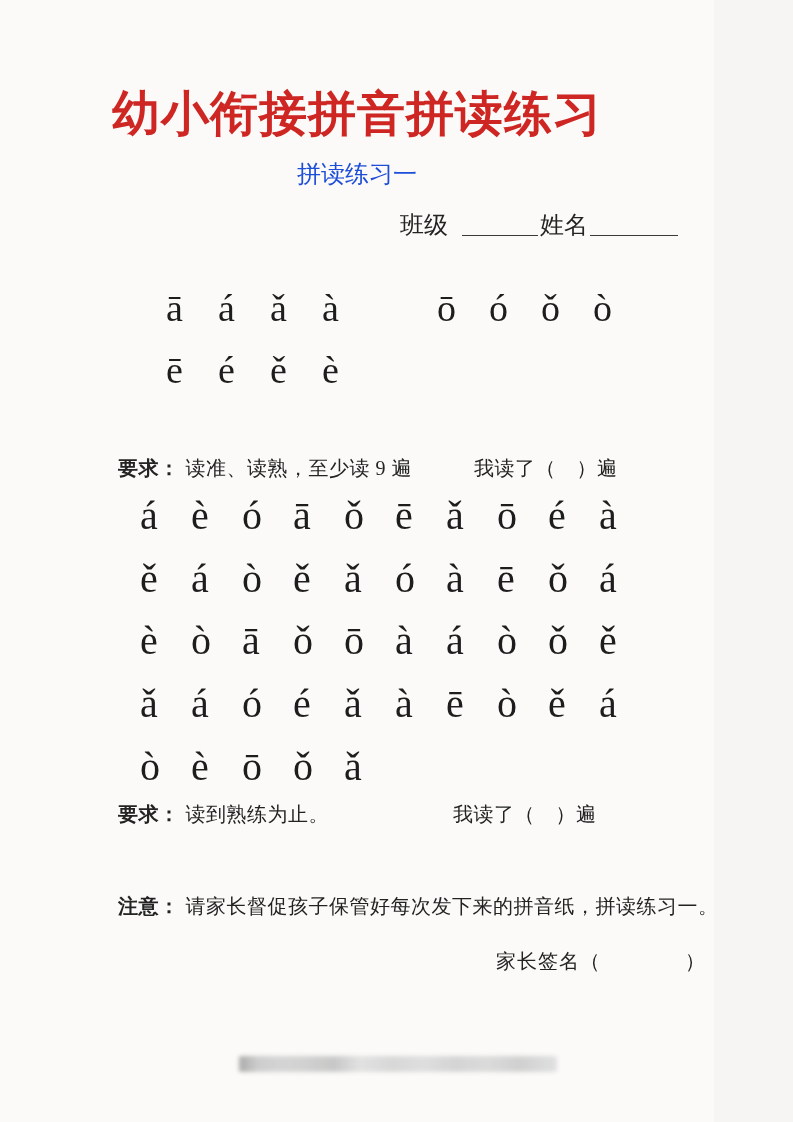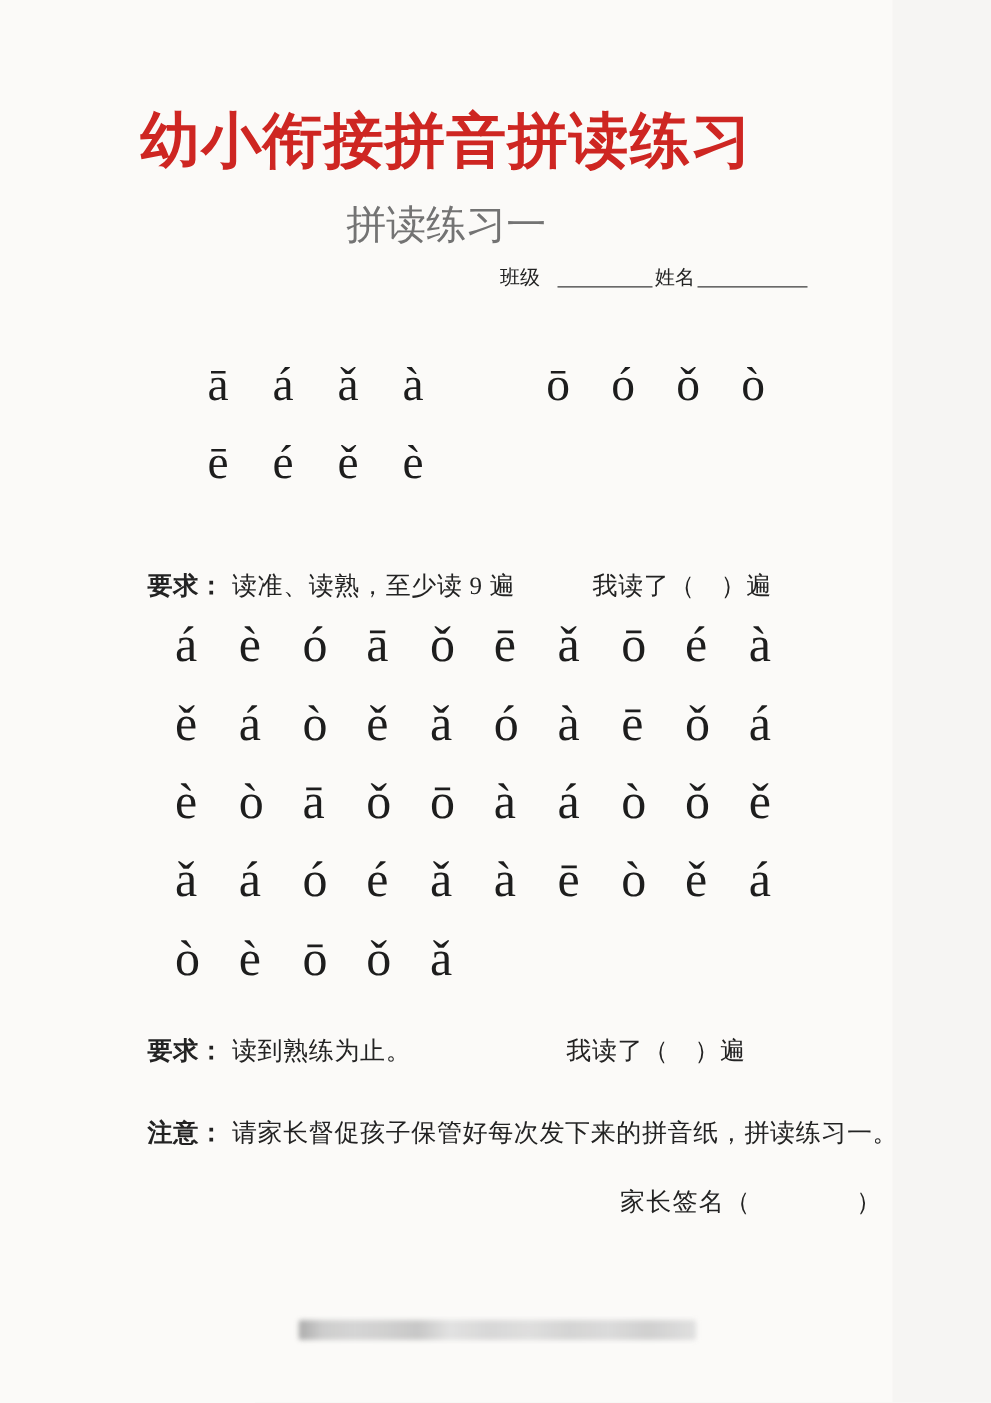--- a/index.html
+++ b/index.html
@@ -31,28 +31,28 @@
     letter-spacing: 1px;
   }
   .subtitle {
     position: absolute;
     top: 158px;
     left: 0;
     width: 100%;
     margin: 0;
     text-align: center;
     font-weight: normal;
-    font-size: 32px;
-    color: #737373;
+    font-size: 24px;
+    color: #1d4ed8;
   }
   .idline {
     position: absolute;
     top: 209px;
     left: 400px;
-    font-size: 16px;
+    font-size: 24px;
     white-space: nowrap;
     font-family: Liberation Serif, serif;
   }
   .blank {
     display: inline-block;
     border-bottom: 1.6px solid #3a3a3a;
     height: 20px;
     vertical-align: -3px;
   }
   .blank-class { width: 76px; margin-left: 14px; margin-right: 2px; }
@@ -105,21 +105,21 @@
     white-space: nowrap;
     letter-spacing: 0.5px;
   }
   .note .label {
     font-family: "Liberation Sans", "DejaVu Sans", sans-serif;
     font-weight: bold;
     margin-right: 6px;
   }
   .note-suggestion  { top: 416px; }
   .note-requirement { top: 455px; }
-  .note-requirement2 { top: 827px; }
+  .note-requirement2 { top: 801px; }
   .note-notice       { top: 893px; }
   .readcount-gap-1 { display: inline-block; width: 62px; }
   .readcount-gap-2 { display: inline-block; width: 124px; }
   .signature {
     position: absolute;
     top: 935px;
     left: 483px;
     margin: 13px;
     font-size: 20px;
     white-space: pre;

